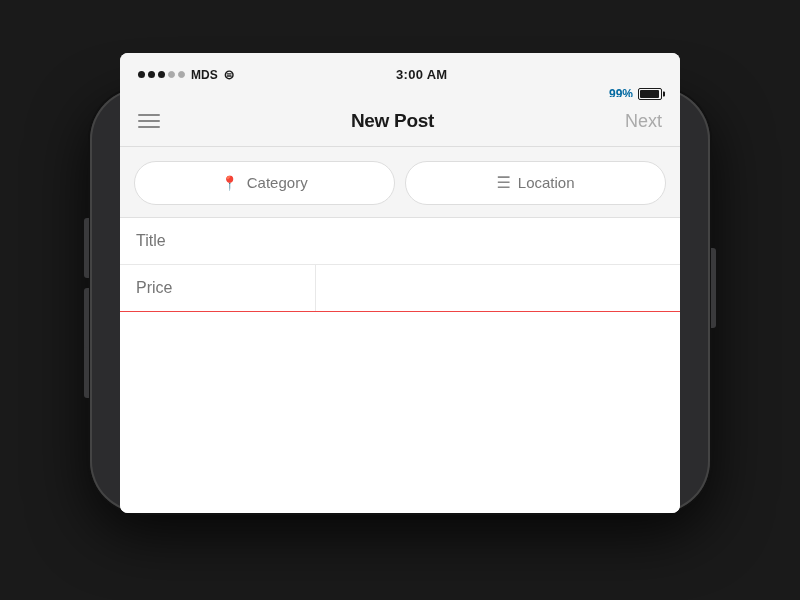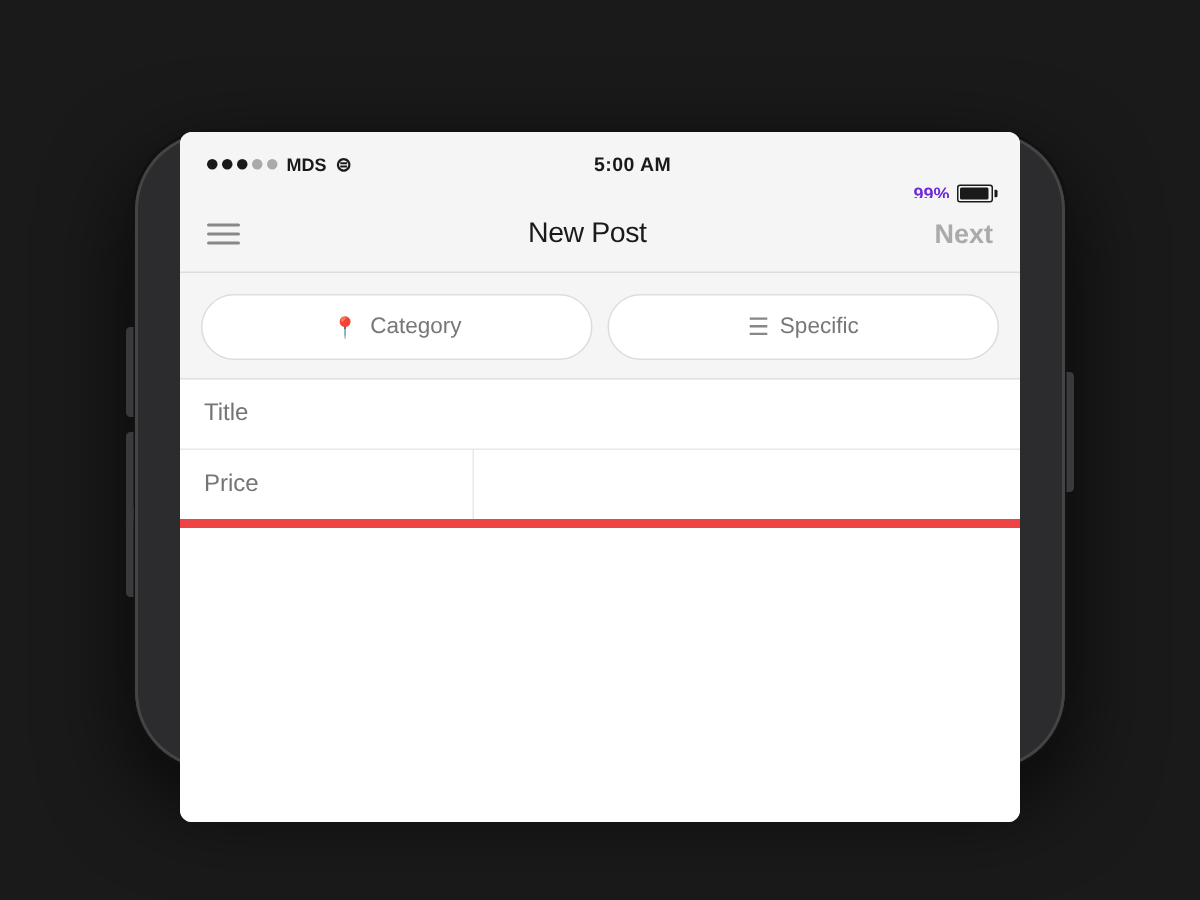--- a/index.html
+++ b/index.html
@@ -19,21 +19,21 @@
       height: 425px;
       background: #2c2c2e;
       border-radius: 52px;
       position: relative;
       box-shadow:
         inset 0 0 0 2px #444,
         0 0 0 2px #111,
         0 20px 60px rgba(0,0,0,0.8);
       display: flex;
       justify-content: center;
-      align-items: flex-start;
+      align-items: flex-end;
     }
 
     
     .phone-frame::before {
       content: '';
       position: absolute;
       left: -6px;
       top: 130px;
       width: 5px;
       height: 60px;
@@ -115,21 +115,21 @@
       color: #1a1a1a;
       letter-spacing: 0.3px;
     }
 
     .status-right {
       display: flex;
       align-items: center;
       gap: 5px;
       font-size: 12px;
       font-weight: 600;
-      color: #6d28d9;
+      color: #0369a1;
       margin-top: 38px;
     }
 
     .battery-container {
       display: flex;
       align-items: center;
       gap: 3px;
     }
 
     .battery-icon {
@@ -183,29 +183,29 @@
 
     .hamburger-line {
       width: 22px;
       height: 2px;
       background: #888;
       border-radius: 1px;
     }
 
     .nav-title {
       font-size: 19px;
-      font-weight: 400;
+      font-weight: 700;
       color: #1a1a1a;
       letter-spacing: -0.3px;
     }
 
     .nav-next {
       font-size: 18px;
       color: #aaa;
-      font-weight: 700;
+      font-weight: 400;
       cursor: pointer;
     }
 
     
     .content {
       flex: 1;
       background: #fff;
       display: flex;
       flex-direction: column;
     }
@@ -257,21 +257,21 @@
       color: #000000;
       font-weight: 300;
       background: transparent;
       border: none;
       outline: none;
       width: 100%;
     }
 
     .two-col-row {
       display: flex;
-      border-bottom: 6px solid #ef4444;
+      border-bottom: 1px solid #ef4444;
       gap: 24px;
     }
 
     .col-field {
       flex: 1;
       padding: 14px 16px;
       font-size: 16px;
       color: #bbb;
       font-weight: 300;
     }
@@ -300,21 +300,21 @@
         <div class="signal-dots">
           <div class="dot filled"></div>
           <div class="dot filled"></div>
           <div class="dot filled"></div>
           <div class="dot empty"></div>
           <div class="dot empty"></div>
         </div>
         <span class="carrier-name">MDS</span>
         <span class="wifi-icon">⊜</span>
       </div>
-      <div class="status-center">5:00 AM</div>
+      <div class="status-center">3:00 AM</div>
       <div class="status-right">
         <span>99%</span>
         <div class="battery-container">
           <div class="battery-icon">
             <div class="battery-fill"></div>
           </div>
         </div>
       </div>
     </div>
 
@@ -330,21 +330,21 @@
 
     <div class="content">
 
       <div class="filter-row">
         <div class="filter-btn">
           <span class="filter-btn-icon">📍</span>
           <span>Category</span>
         </div>
         <div class="filter-btn">
           <span class="filter-btn-icon" style="font-size:16px; letter-spacing:-1px;">☰</span>
-          <span>Specific</span>
+          <span>Location</span>
         </div>
       </div>
 
       <div class="form-area">
 
         <div class="field-row">
           <input class="field-input" type="text" placeholder="Title" style="">
         </div>
 
         <div class="two-col-row">

